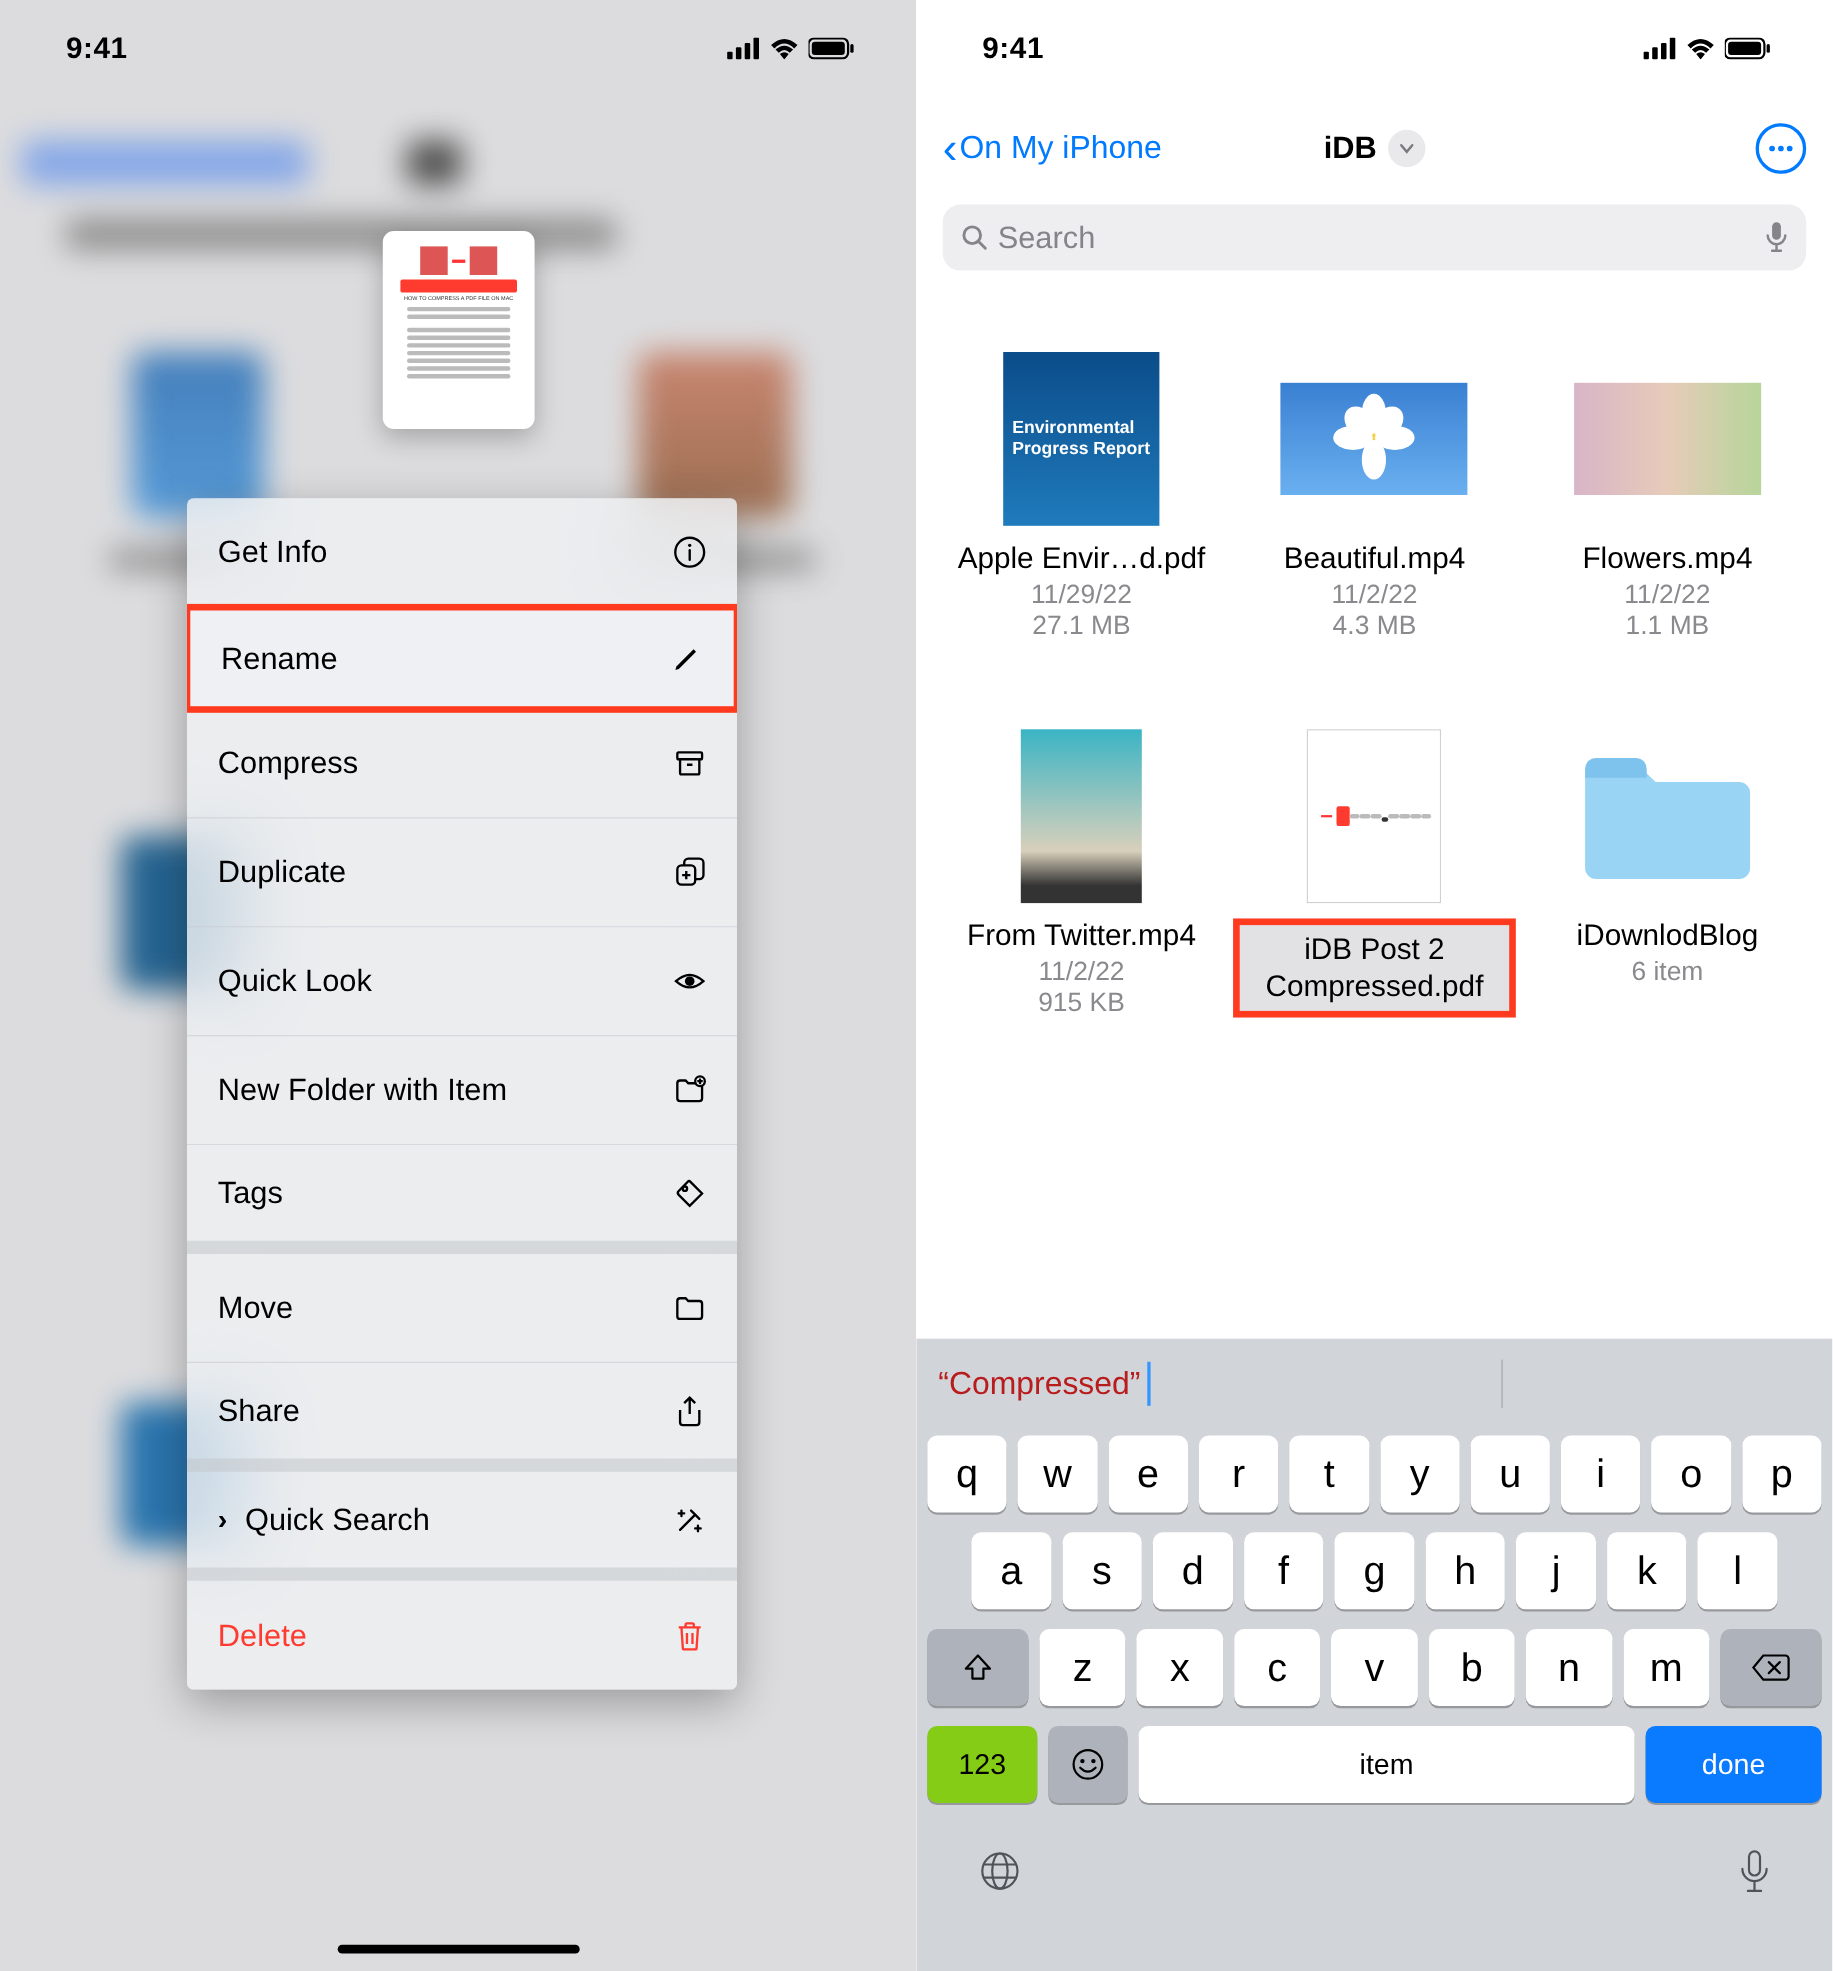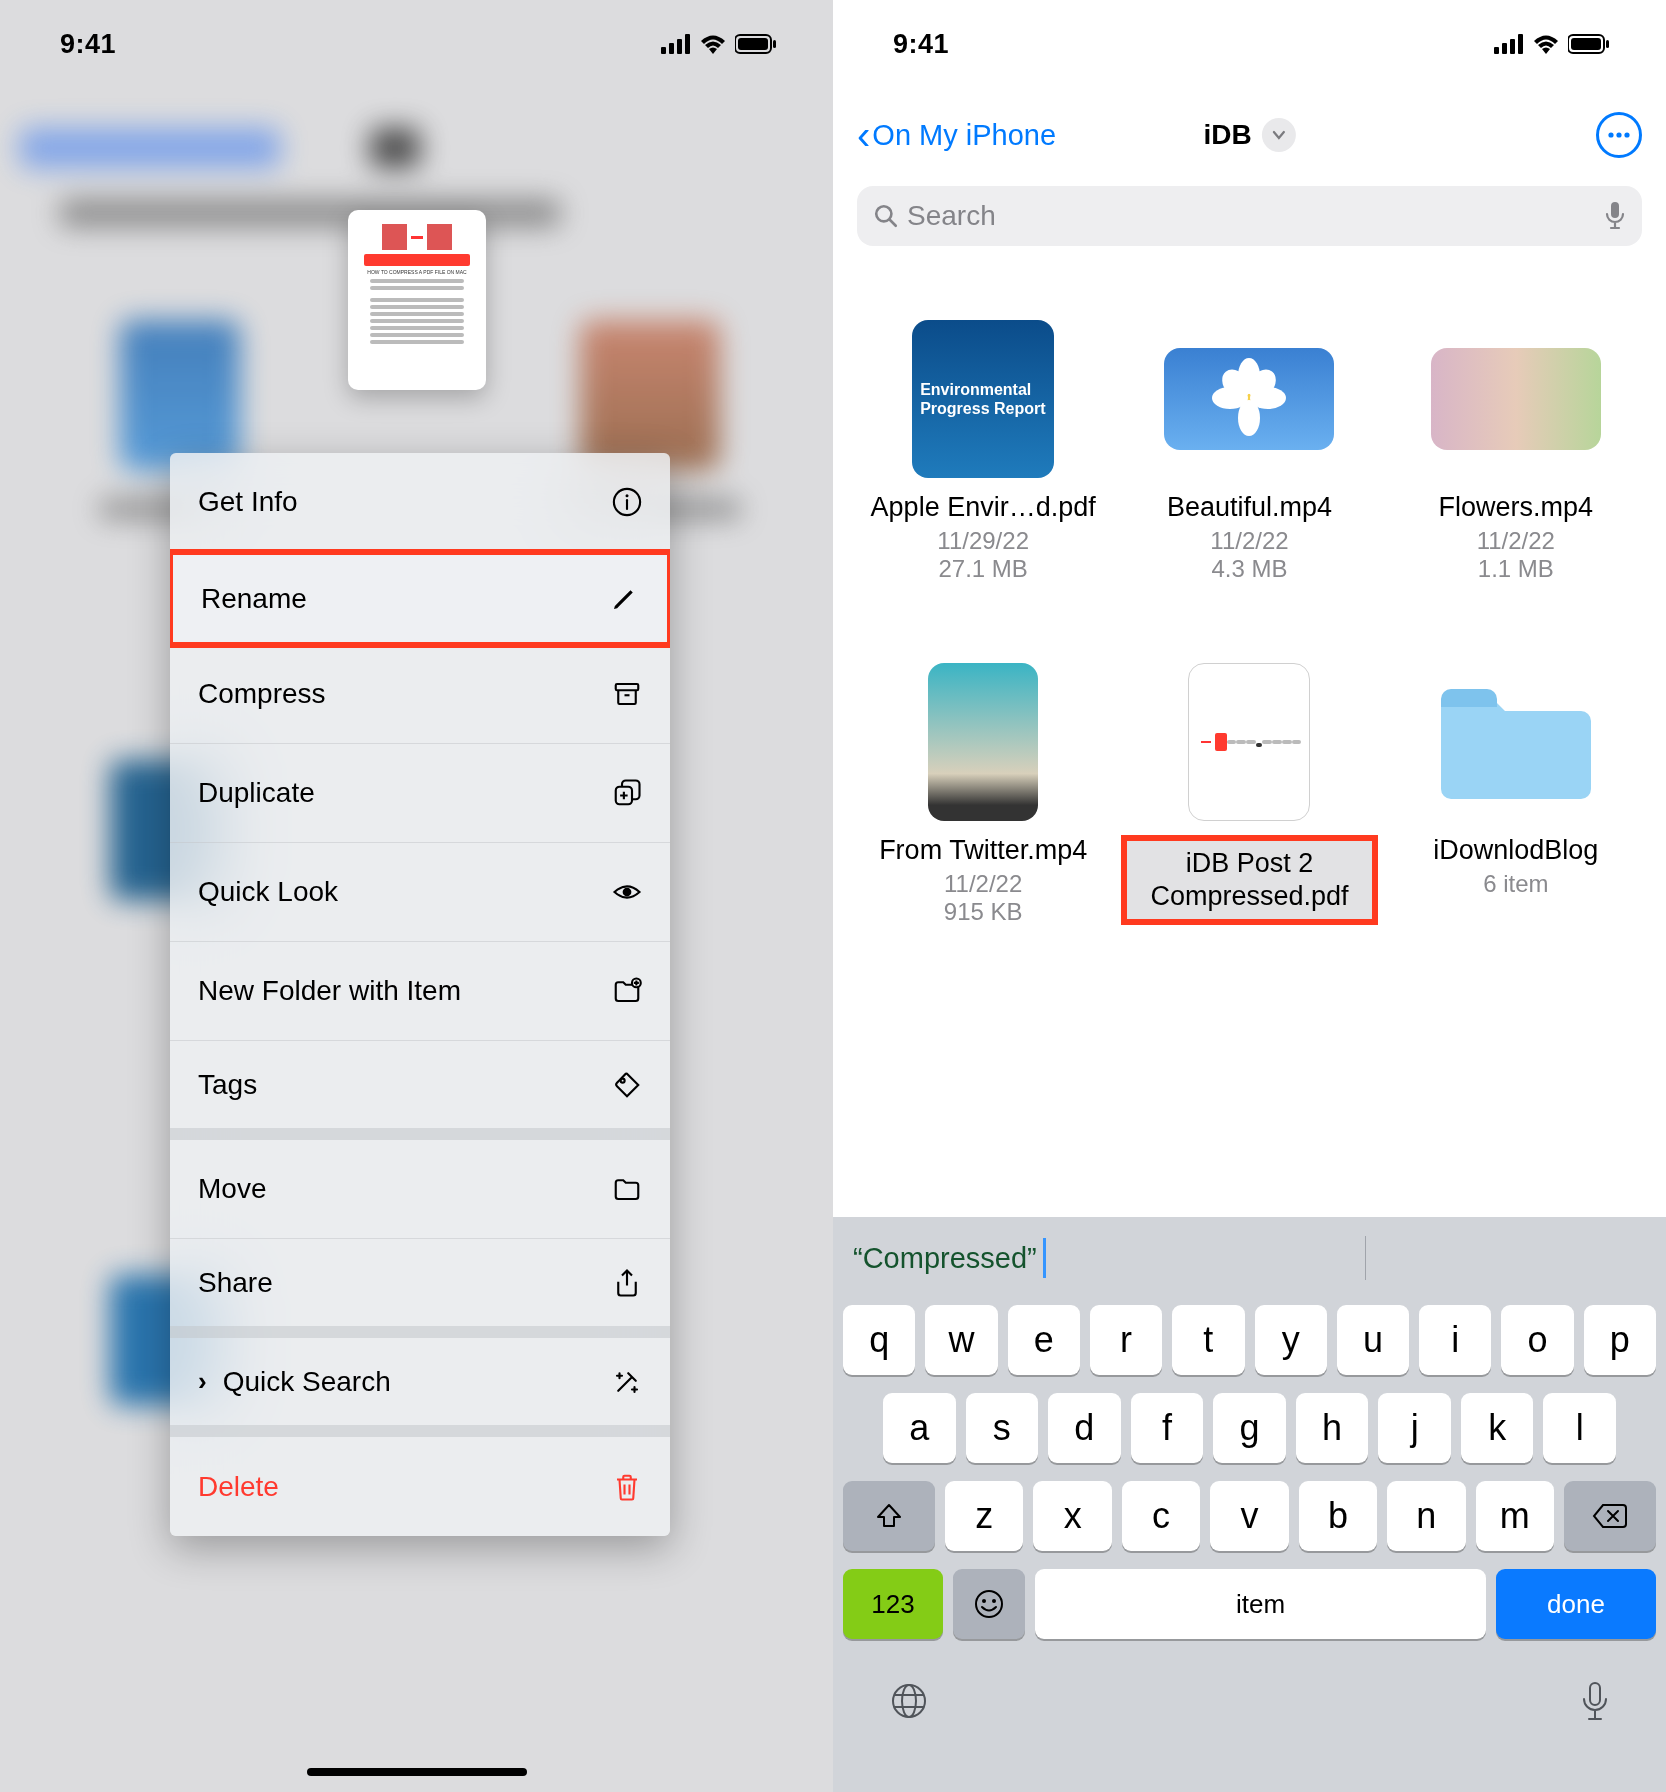--- a/index.html
+++ b/index.html
@@ -51,40 +51,40 @@
   .nav .title { font-size: 28px; font-weight: 600; color: #000; }
   .nav .title-chev { width:34px; height:34px; border-radius:50%; background:#e9e9eb; display:flex; align-items:center; justify-content:center; font-size:18px; color:#7a7a7e;}
   .nav .more { margin-left: auto; width: 46px; height: 46px; border: 3px solid #007aff; border-radius: 50%; color:#007aff; display:flex; align-items:center; justify-content:center; font-size:28px; letter-spacing:2px; font-weight:800;}
 
   .search { position: absolute; top: 186px; left: 24px; right: 24px; background: #eeeef0; height: 60px; border-radius: 16px; display: flex; align-items: center; padding: 0 16px; color: #848489; font-size: 28px; }
   .search .mag { margin-right: 8px; }
   .search .mic { margin-left: auto; }
 
   .file-grid { position: absolute; top: 320px; left: 0; right: 0; padding: 0 22px; display: grid; grid-template-columns: repeat(3,1fr); column-gap: 10px; row-gap: 80px; }
   .file { display: flex; flex-direction: column; align-items: center; text-align: center; }
-  .file .thumb { width: 142px; height: 158px; border-radius: 16px; margin-bottom: 14px; display:flex; align-items:center; justify-content:flex-start; position:relative; }
+  .file .thumb { width: 142px; height: 158px; border-radius: 0; margin-bottom: 14px; display:flex; align-items:center; justify-content:flex-start; position:relative; }
   .file .thumb.img { width: 170px; height:102px; margin-top:28px; margin-bottom:42px;}
   .file .thumb.folder { width: 170px; height:130px; margin-top:14px; margin-bottom:28px;}
   .file .name { font-size: 27px; color: #000; line-height: 1.18; max-width: 240px; }
   .file .meta1 { font-size: 24px; color: #8a8a8e; margin-top: 3px; }
   .file .meta2 { font-size: 24px; color: #8a8a8e; }
   .file.renaming .name-box { border: 6px solid #ff3a1f; padding: 6px 23px; background:#e2e2e4; font-size:27px; line-height:1.22; }
   .thumb-env { background: linear-gradient(#0b4c8a,#1f7bbc); color:#fff; padding:8px; font-size:13px; font-weight:600; text-align:left; line-height:1.2; }
   .thumb-flower { background: linear-gradient(#3a80d2,#6ab0f0); }
   .thumb-pink { background: linear-gradient(90deg,#d8b5c7,#e7cbb9,#b7d59a); }
   .thumb-beach { background: linear-gradient(#3ab4c4,#d8d0bb 70%,#333 90%); width:110px !important; height:158px !important; }
   .thumb-doc { background: #fff; border:1px solid #d0d0d0; width:122px !important; height:158px !important; padding:8px; }
   .doc-inner-bar { width:80%; height:4px; background:#bbb; margin:3px auto; border-radius:2px;}
   .doc-red-block{width:90%;height:18px;background:#ff3a2f;margin:4px auto;border-radius:2px;}
   .doc-img-block{width:60%;height:26px;margin:4px auto;display:flex;gap:4px;align-items:center;}
   .flower-svg{position:absolute;inset:0;}
 
   
   .kbd { position: absolute; bottom: 0; left: 0; right: 0; background: #d1d4d9; padding-bottom: 60px; }
-  .kbd .suggest { height: 82px; display:flex; align-items:center; padding:0 20px; font-size:29px; color:#14532d;}
+  .kbd .suggest { height: 82px; display:flex; align-items:center; padding:0 20px; font-size:29px; color:#b91c1c;}
   .kbd .suggest .cursor { display:inline-block; width:3px; height:40px; background:#3595ff; margin-left:6px; vertical-align:middle;}
   .kbd .suggest .vline { width:1px; height:44px; background:#a0a4ab; margin-left:auto; margin-right:280px;}
   .kbd .rows { padding: 6px 10px 14px; display:flex; flex-direction:column; gap:18px;}
   .kbd .row { display:flex; gap:10px; justify-content:center;}
   .key { background:#fff; border-radius:9px; height:70px; flex:1; display:flex; align-items:center; justify-content:center; font-size:36px; color:#000; box-shadow: 0 2px 0 rgba(0,0,0,0.28);}
   .key.fn { background:#adb2bb; flex:none; width:92px; font-size:26px;}
   .key.fn.wide { width: 92px;}
   .kbd .row.r2 { padding: 0 40px;}
   .kbd .row.r4 .key123{ background:#84cc16; width:100px; flex:none; font-size:26px;}
   .kbd .row.r4 .emoji{ background:#adb2bb; width:72px; flex:none; font-size:30px;}

